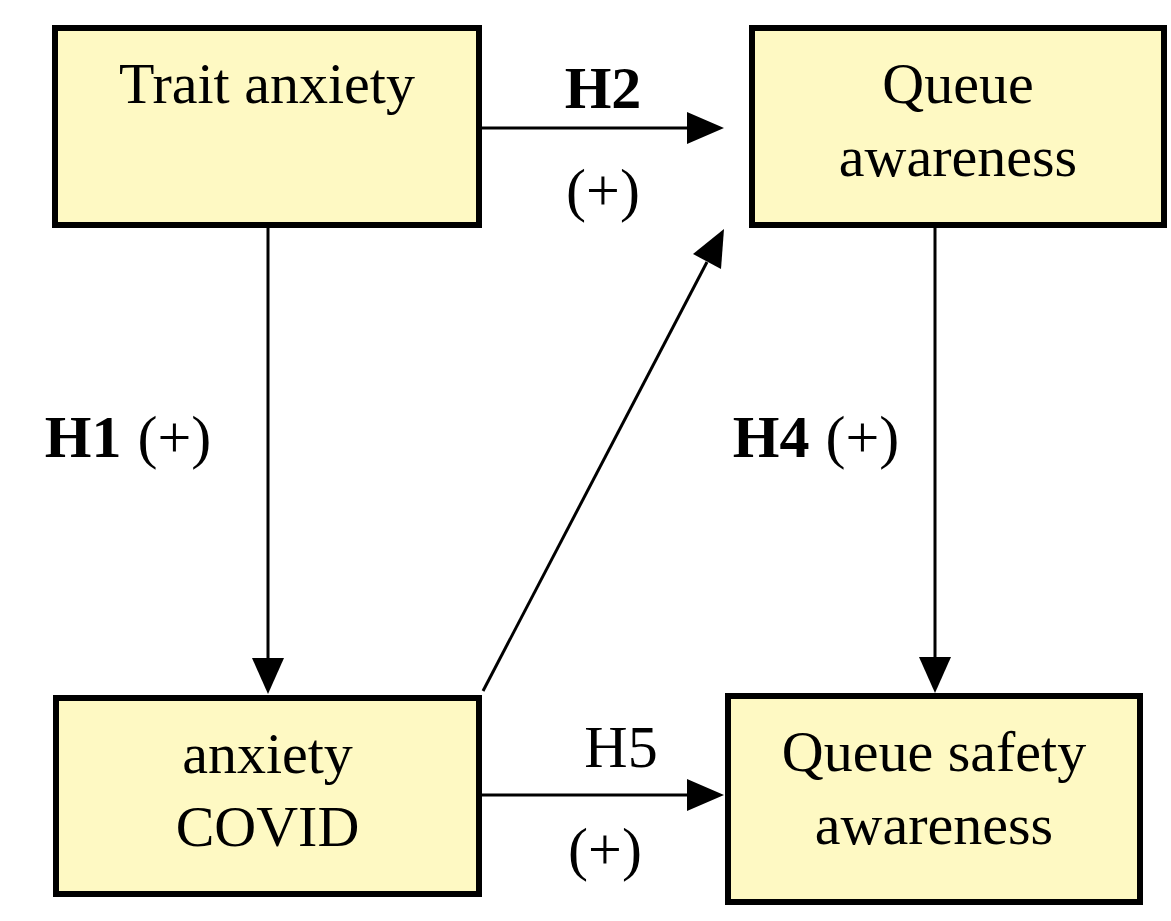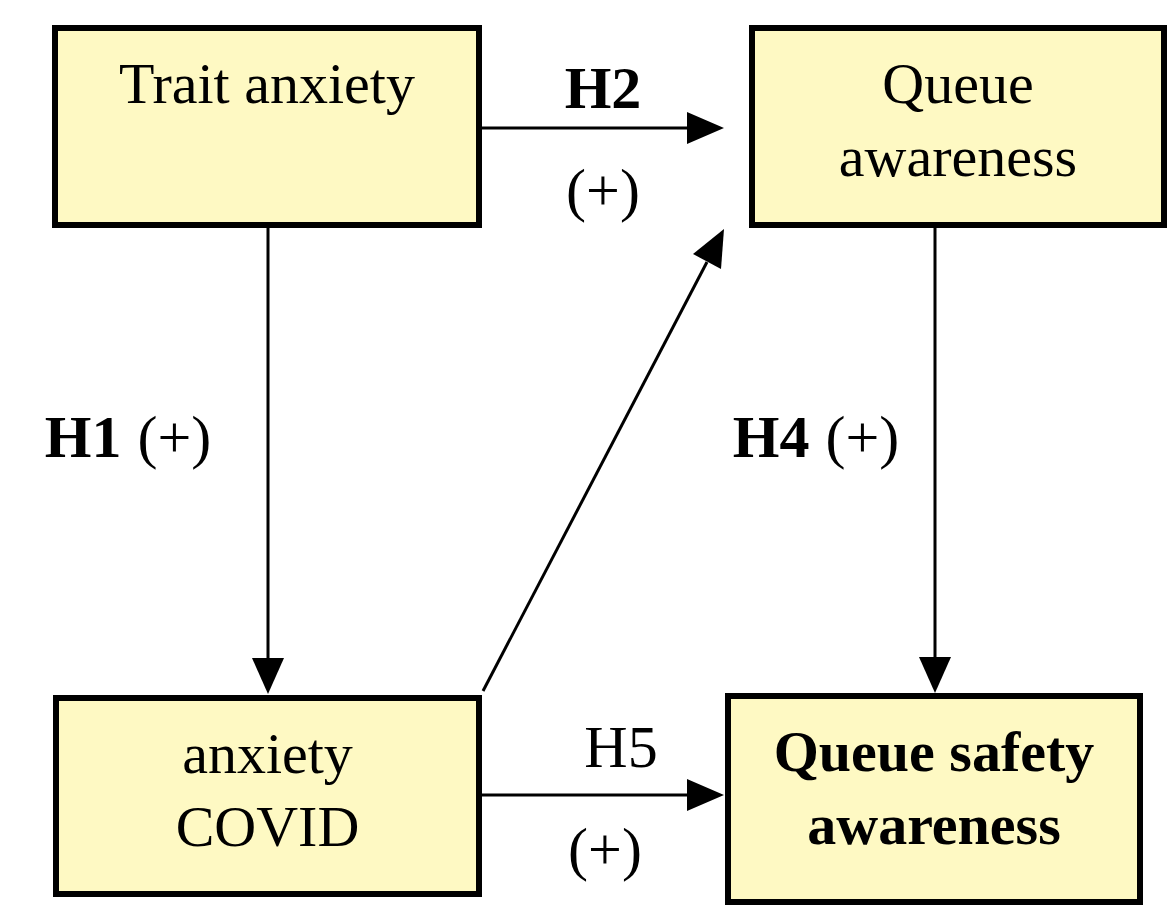--- a/index.html
+++ b/index.html
@@ -21,21 +21,21 @@
     background:#fef9c3;
     text-align:center;
     font-size:58px;
     line-height:73px;
     padding-top:16px;
   }
   .node .line{display:block;}
   #node-trait-anxiety{left:52px;top:25px;width:430px;height:203px;}
   #node-queue-awareness{left:725px;top:25px;width:418px;height:203px;margin-left:24px;}
   #node-covid-anxiety{left:53px;top:695px;width:429px;height:202px;}
-  #node-queue-safety{left:725px;top:693px;width:418px;height:212px;font-weight:bold;}
+  #node-queue-safety{left:725px;top:693px;width:418px;height:212px;}
   .hlabel{
     position:absolute;
     transform:translate(-50%,-50%);
     font-size:60px;
     line-height:1;
     white-space:nowrap;
   }
   .hlabel .hyp{font-weight:bold;}
   .hlabel .hyp.spaced{margin-right:16px;}
   #label-h1{left:128px;top:437px;}

